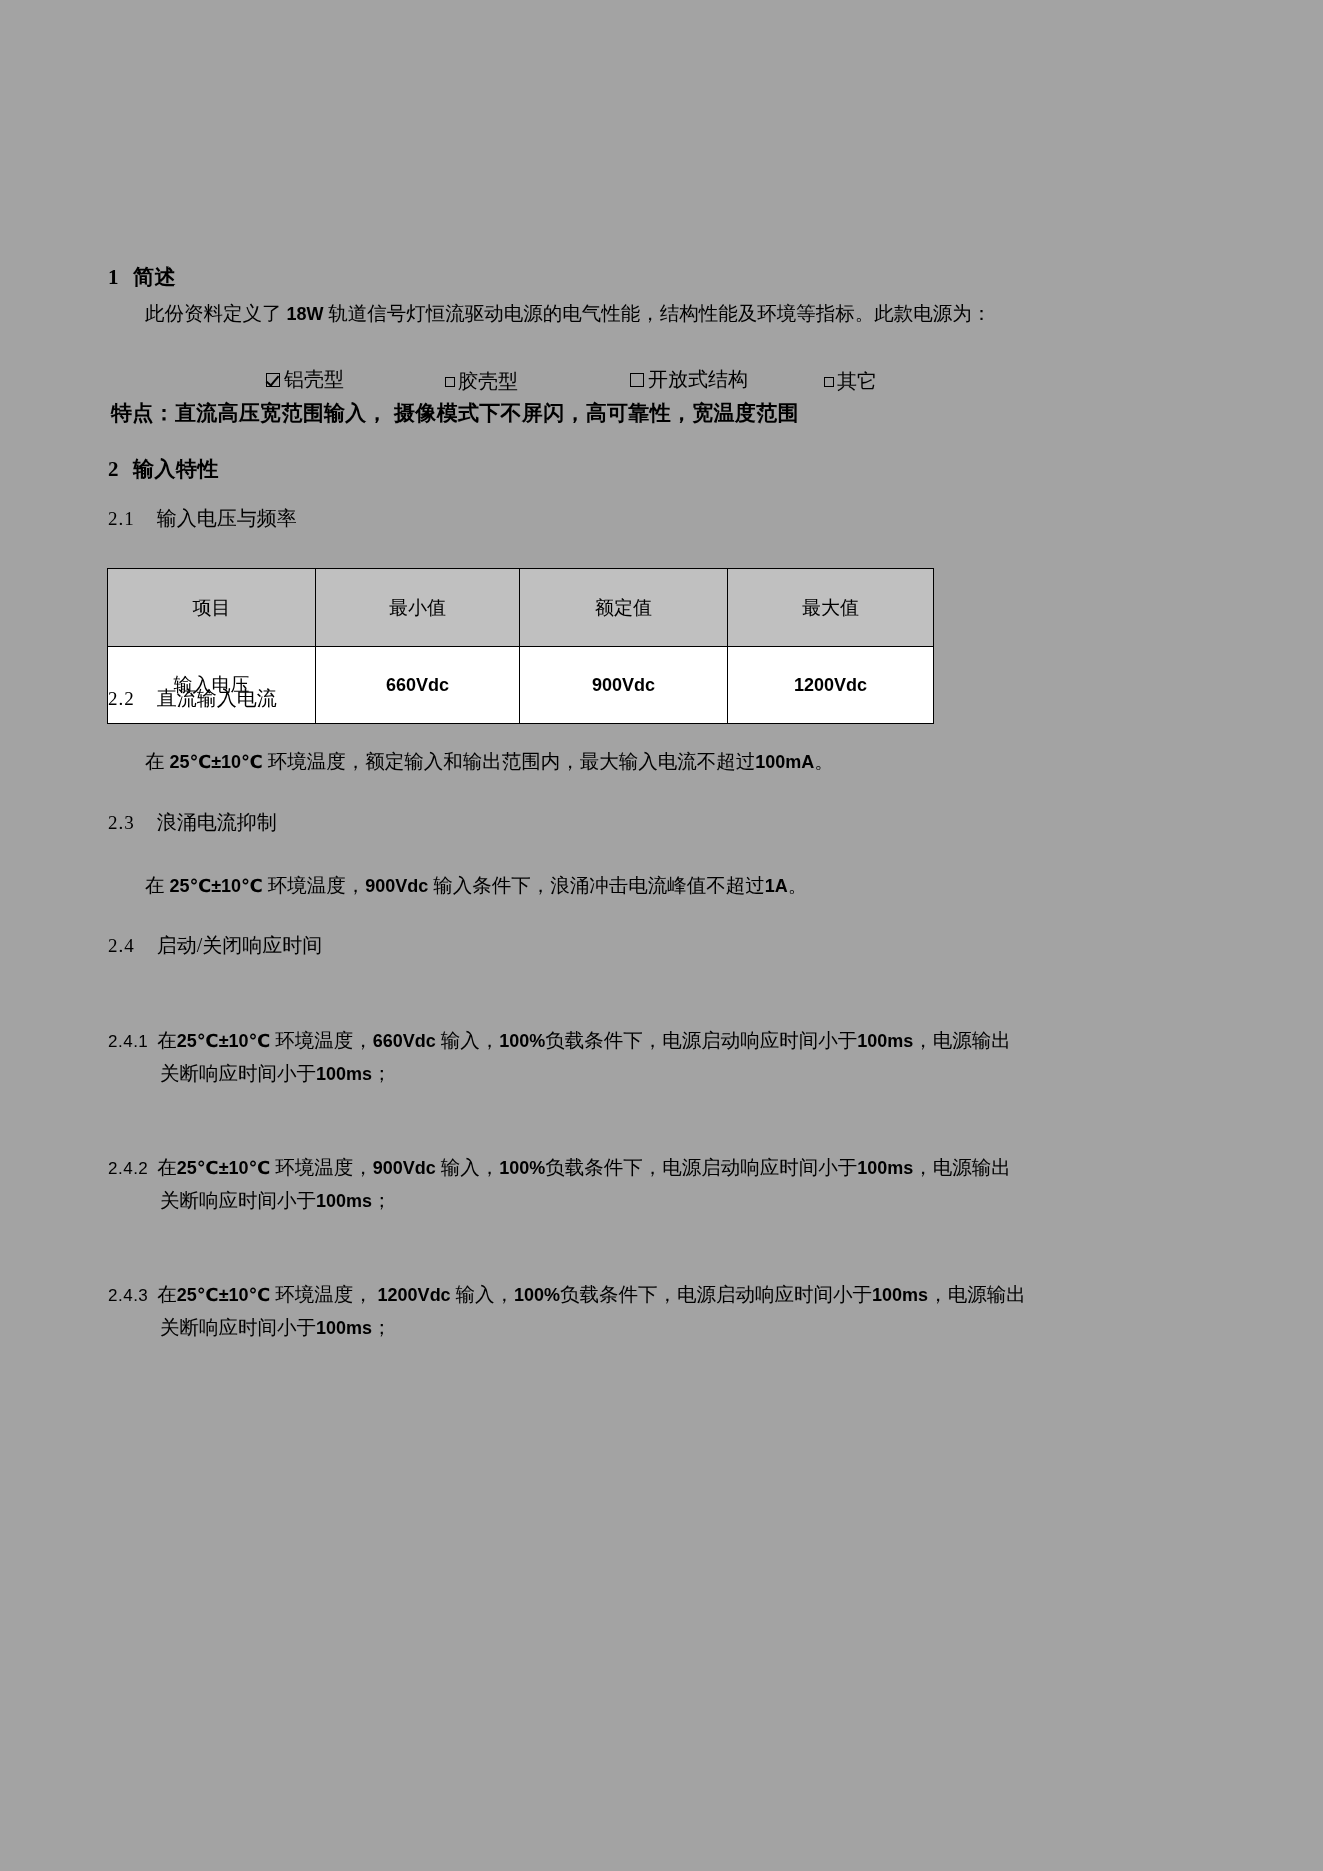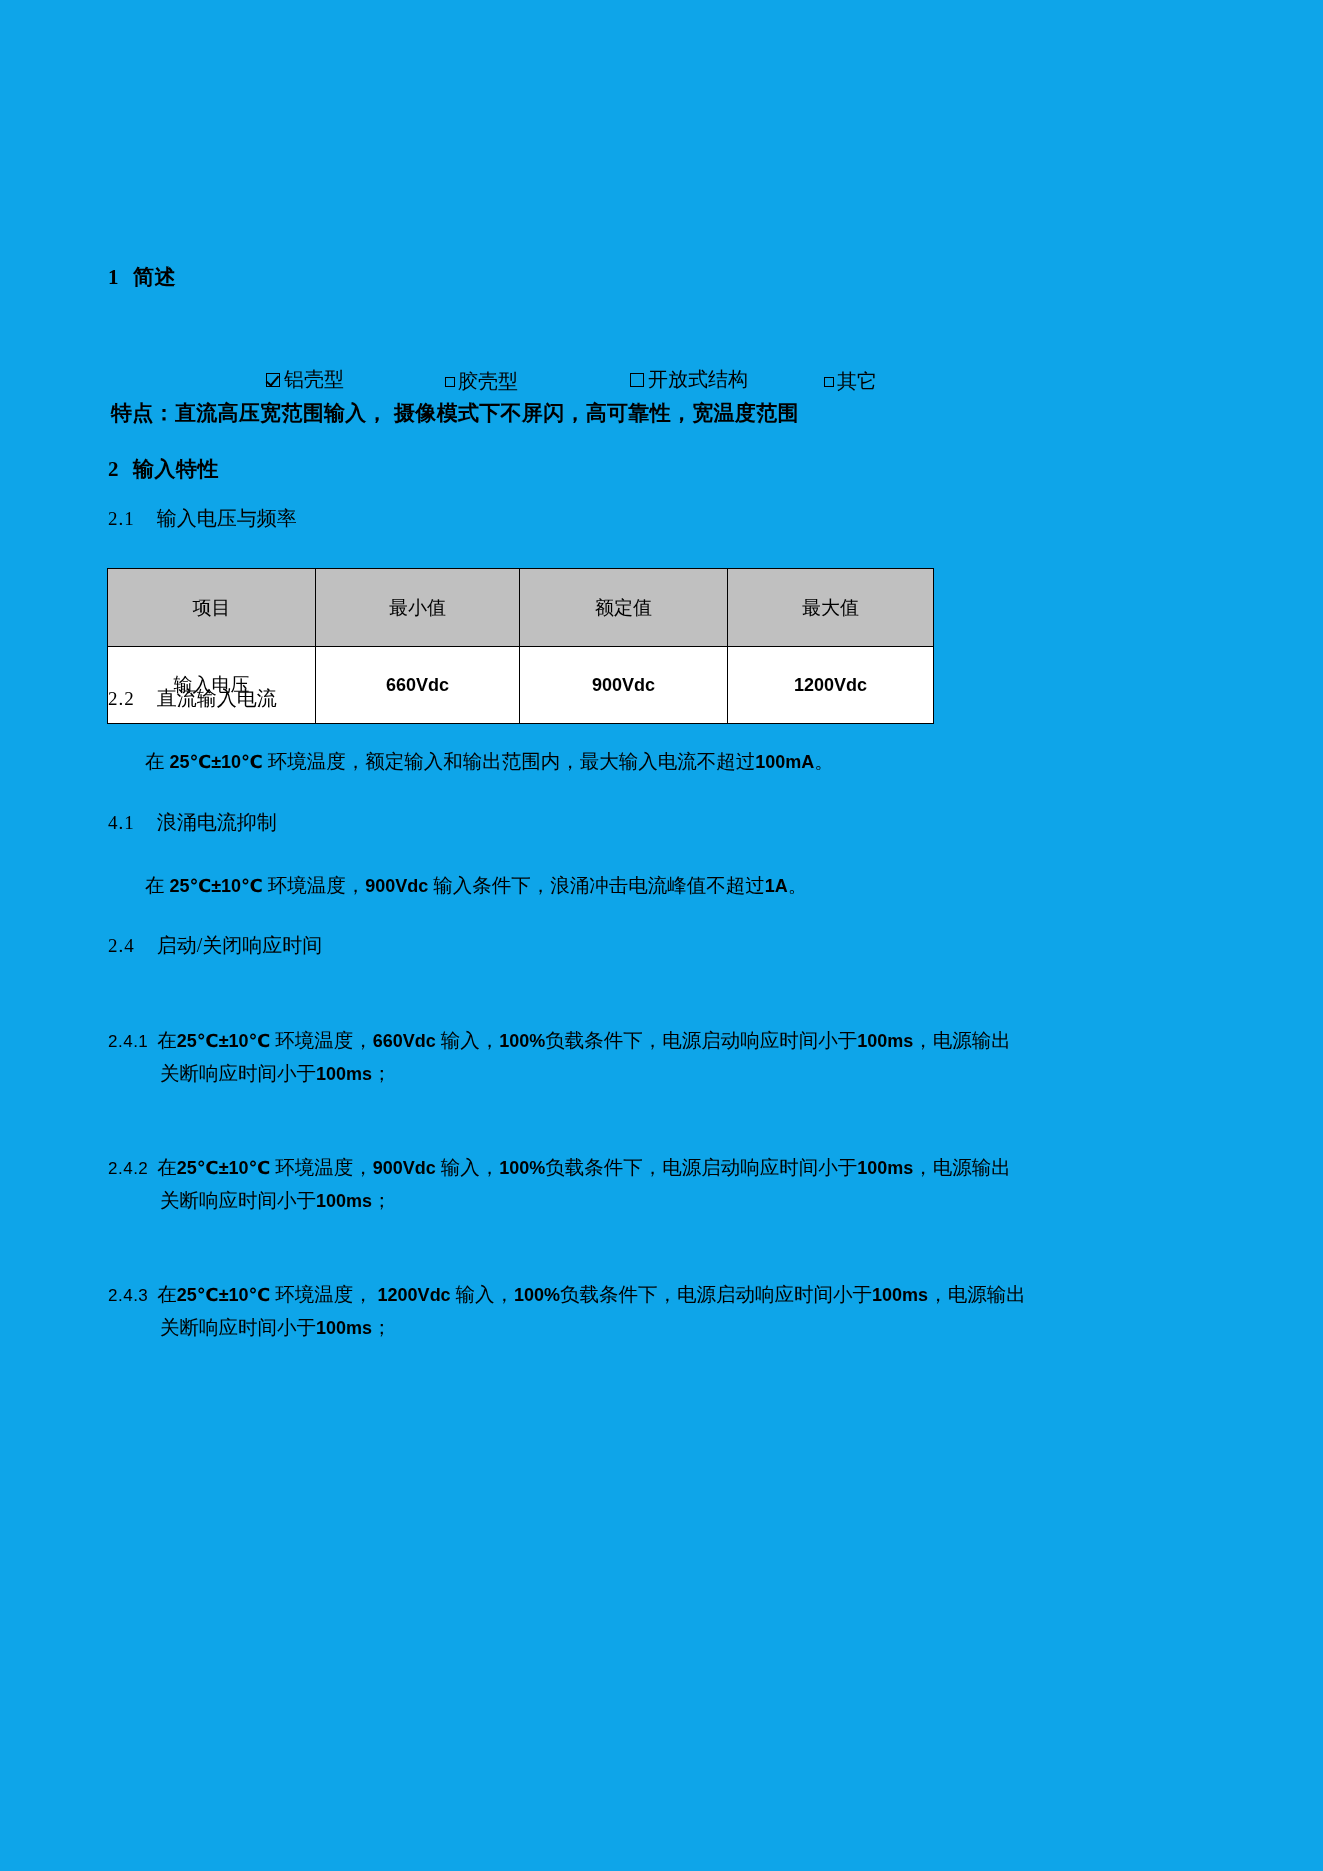--- a/index.html
+++ b/index.html
@@ -8,21 +8,21 @@
     background: #ffffff;
   }
   body {
     font-family: "Liberation Serif", "DejaVu Serif", serif;
     color: #000000;
   }
   .page {
     position: relative;
     width: 1323px;
     height: 1871px;
-    background: #0ea5e9;
+    background: #a3a3a3;
     margin: 0 auto;
     overflow: hidden;
   }
   .content {
     position: absolute;
     left: 108px;
     top: 0;
     width: 1107px;
     height: 1871px;
   }
@@ -159,20 +159,23 @@
 </head>
 <body>
 
 <div class="page">
   <div class="content">
 
     <div class="h1 abs" style="left:0px; top:263px;">
       <span class="num">1</span><span>简述</span>
     </div>
 
+    <div class="para abs" style="left:37px; top:300px;">
+      <span>此份资料定义了 </span><span class="sans" style="font-size:18px;">18W</span><span> 轨道信号灯恒流驱动电源的电气性能，结构性能及环境等指标。此款电源为：</span>
+    </div>
 
     <div class="opt-row" style="left:114px; top:366px;">
       <span class="opt" style="width:179px;padding-left:44px;">
         <span class="box checked"></span>
           <span>铝壳型</span>
       </span>
       <span class="opt" style="width:185px;">
         <span class="box small"></span>
           <span>胶壳型</span>
       </span>
@@ -222,21 +225,21 @@
     </table>
 
     <div class="h2 abs" style="left:0px; top:685px;">
       <span class="num">2.2</span><span>直流输入电流</span>
     </div>
     <div class="para abs" style="left:37px; top:748px;">
       <span>在 </span><span class="sans" style="font-size:18px;">25℃±10℃</span><span> 环境温度，额定输入和输出范围内，最大输入电流不超过</span><span class="sans" style="font-size:18px;">100mA</span><span>。</span>
     </div>
 
     <div class="h2 abs" style="left:0px; top:809px;">
-      <span class="num">4.1</span><span>浪涌电流抑制</span>
+      <span class="num">2.3</span><span>浪涌电流抑制</span>
     </div>
     <div class="para abs" style="left:37px; top:872px;">
       <span>在 </span><span class="sans" style="font-size:18px;">25℃±10℃</span><span> 环境温度，</span><span class="sans" style="font-size:18px;">900Vdc</span><span> 输入条件下，浪涌冲击电流峰值不超过</span><span class="sans" style="font-size:18px;">1A</span><span>。</span>
     </div>
 
     <div class="h2 abs" style="left:0px; top:932px;">
       <span class="num">2.4</span><span>启动/关闭响应时间</span>
     </div>
 
     <div class="h3 abs" style="left:0px; top:996px;">

